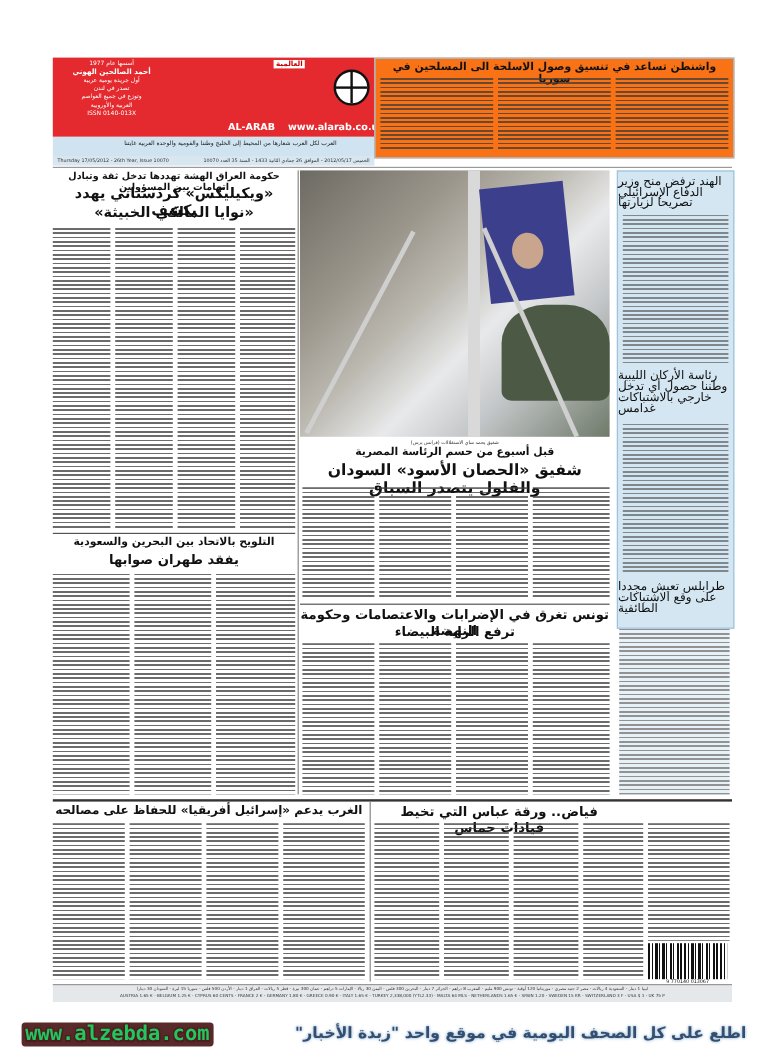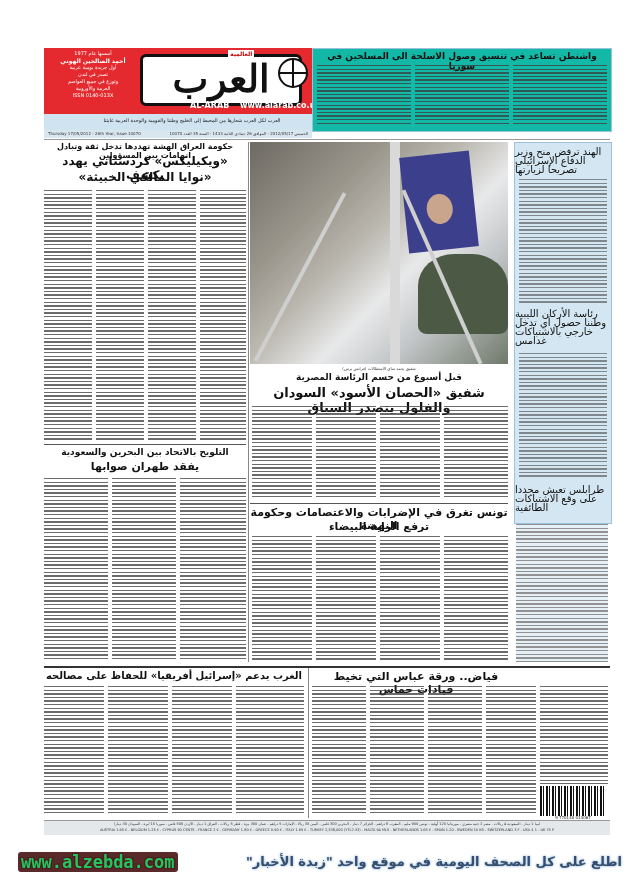--- a/index.html
+++ b/index.html
@@ -20,21 +20,21 @@
   .logo-globe:before { content:""; position:absolute; left:12px; top:0; width:2px; height:26px; background:#111; }
   .logo-globe:after { content:""; position:absolute; left:0; top:12px; width:26px; height:2px; background:#111; }
   .logo-alarab { position:absolute; left:50px; bottom:0; font-size:8px; font-weight:bold; color:#fff; direction:ltr; }
   .logo-url { position:absolute; left:100px; bottom:0; font-size:8px; font-weight:bold; color:#fff; direction:ltr; }
   .logo-tag { position:absolute; left:88px; top:0; background:#fff; color:#c00; font-size:6px; padding:0 2px; font-weight:bold; }
   .founder { position:absolute; left:50px; top:50px; width:86px; text-align:center; color:#fff; font-size:5px; line-height:7px; }
   .founder .name { font-weight:bold; font-size:6px; }
   .slogan { position:absolute; left:80px; top:117px; width:224px; font-size:5px; color:#222; text-align:center; }
 
   
-  .syria { position:absolute; left:312px; top:48px; width:298px; height:82px; background:#14b8a6; border:1px solid #9cc2dc; }
+  .syria { position:absolute; left:312px; top:48px; width:298px; height:82px; background:#f97316; border:1px solid #9cc2dc; }
   .syria h2 { margin:2px 4px; font-size:9px; font-weight:bold; color:#111; text-align:center; }
 
   .hline { position:absolute; height:1px; background:#555; }
   .vline { position:absolute; width:1px; background:#888; }
 
   
   .txt { position:absolute; overflow:hidden;
          background-image:repeating-linear-gradient(to bottom, #3a3a3a 0px, #3a3a3a 1.4px, transparent 1.4px, transparent 3.6px);
          opacity:0.75; }
   .txt.light { opacity:0.55; }
@@ -82,21 +82,20 @@
 <div class="founder">
   <div>أسسها عام 1977</div>
   <div class="name">أحمد الصالحين الهوني</div>
   <div>أول جريدة يومية عربية</div>
   <div>تصدر في لندن</div>
   <div>وتوزع في جميع العواصم</div>
   <div>العربية والأوروبية</div>
   <div style="direction:ltr">ISSN 0140-013X</div>
 </div>
 <div class="logo-box">
-  <div class="logo-ar">العرب</div>
   <div class="logo-tag">العالمية</div>
   <div class="logo-globe"></div>
   <div class="logo-alarab">AL-ARAB</div>
   <div class="logo-url">www.alarab.co.uk</div>
 </div>
 <div class="mast-blue"></div>
 <div class="slogan">العرب لكل العرب شعارها من المحيط إلى الخليج وطننا والقومية والوحدة العربية غايتنا</div>
 <div class="mast-date">
   <span class="abs" style="left:4px;top:1px;direction:ltr">Thursday 17/05/2012 - 26th Year, Issue 10070</span>
   <span class="abs" style="right:4px;top:1px">الخميس 2012/05/17 - الموافق 26 جمادي الثانية 1433 - السنة 35 العدد 10070</span>

